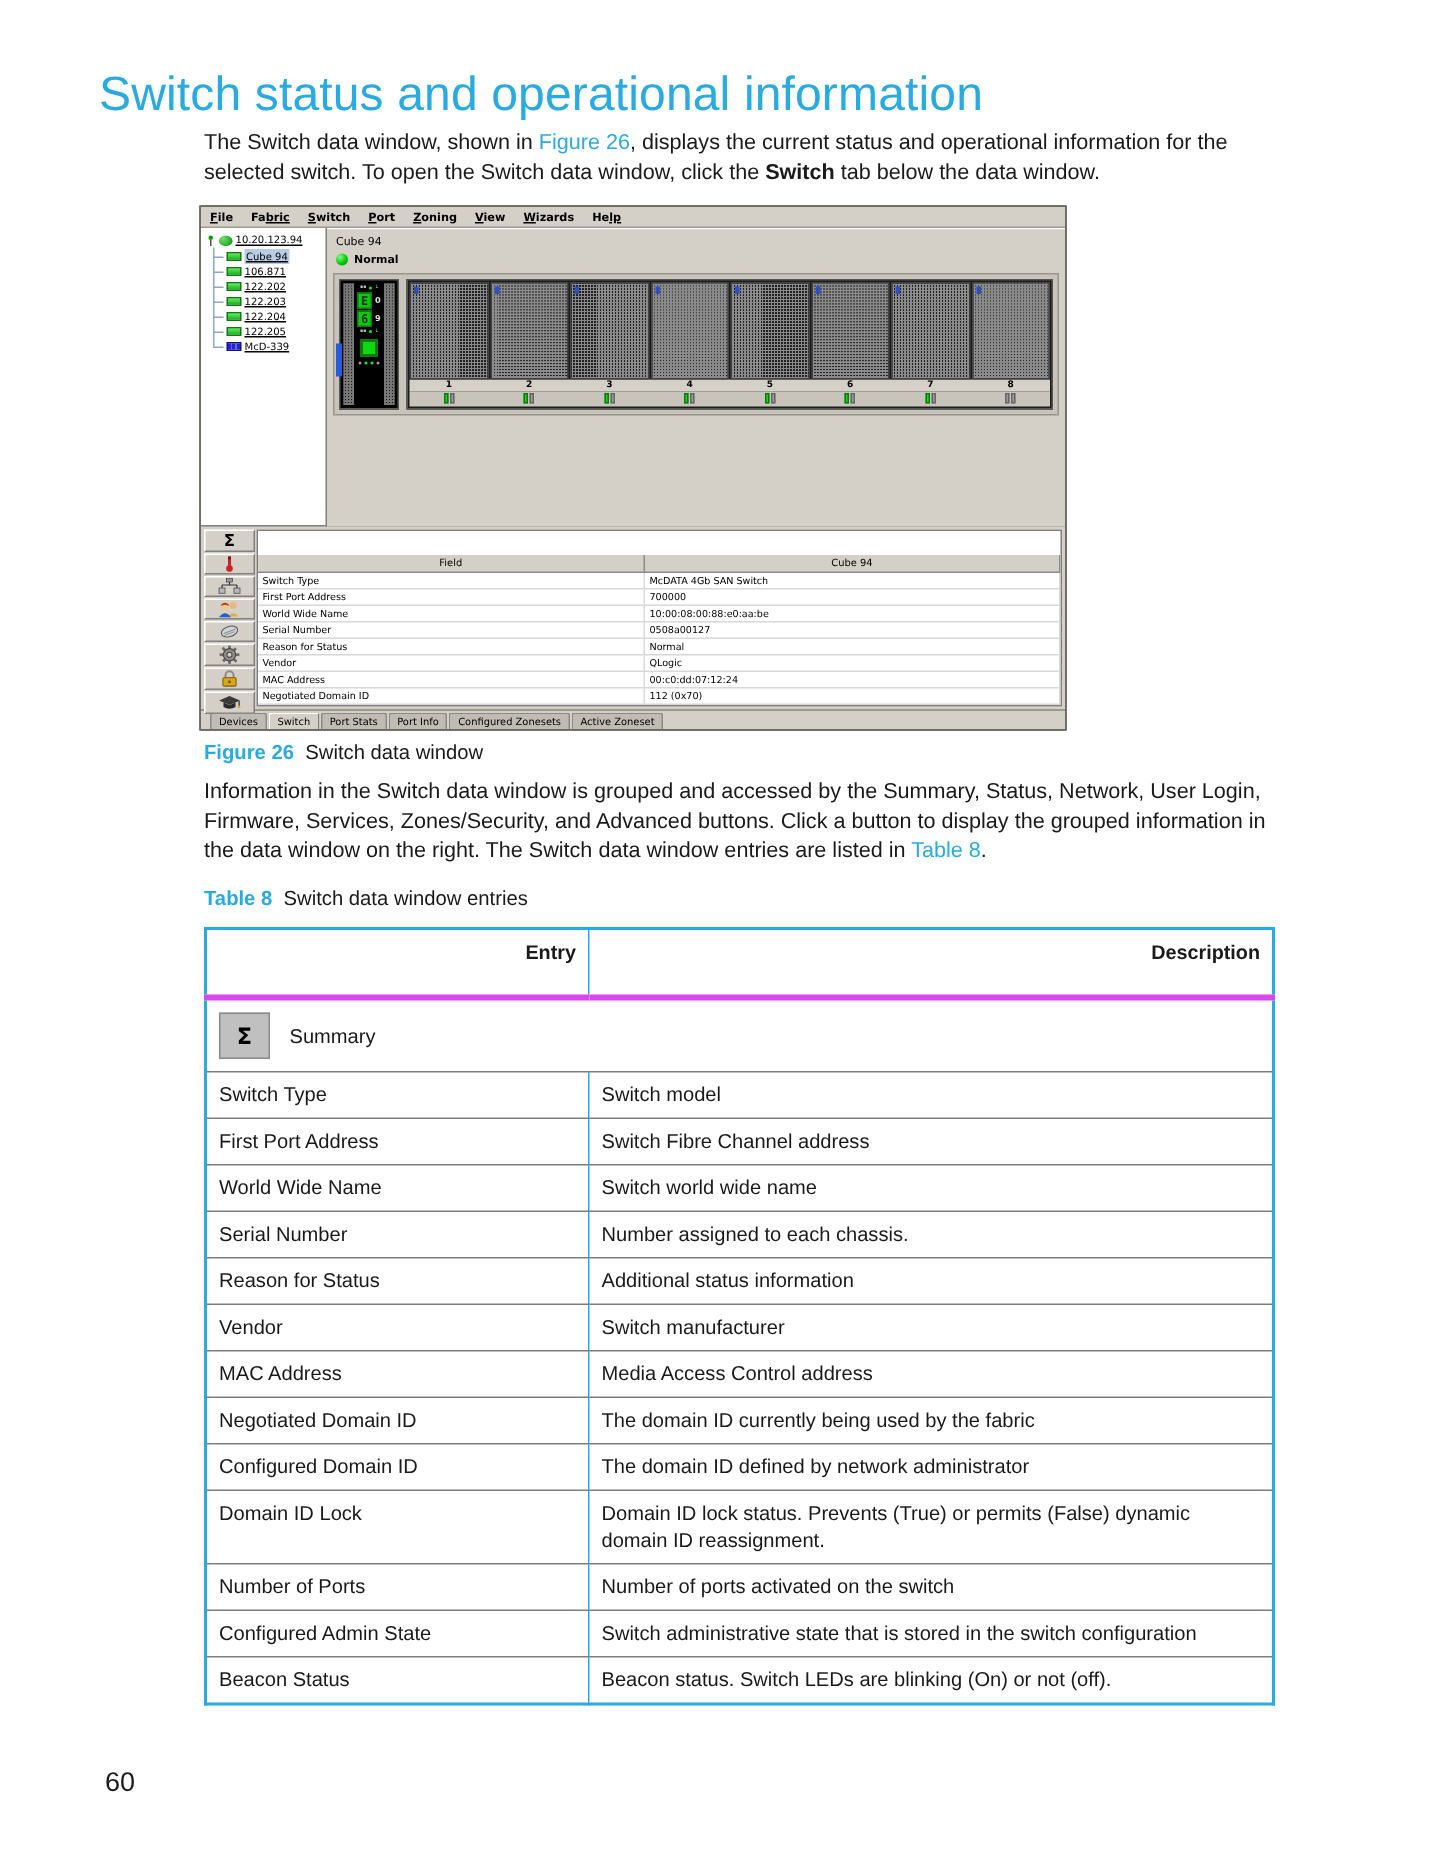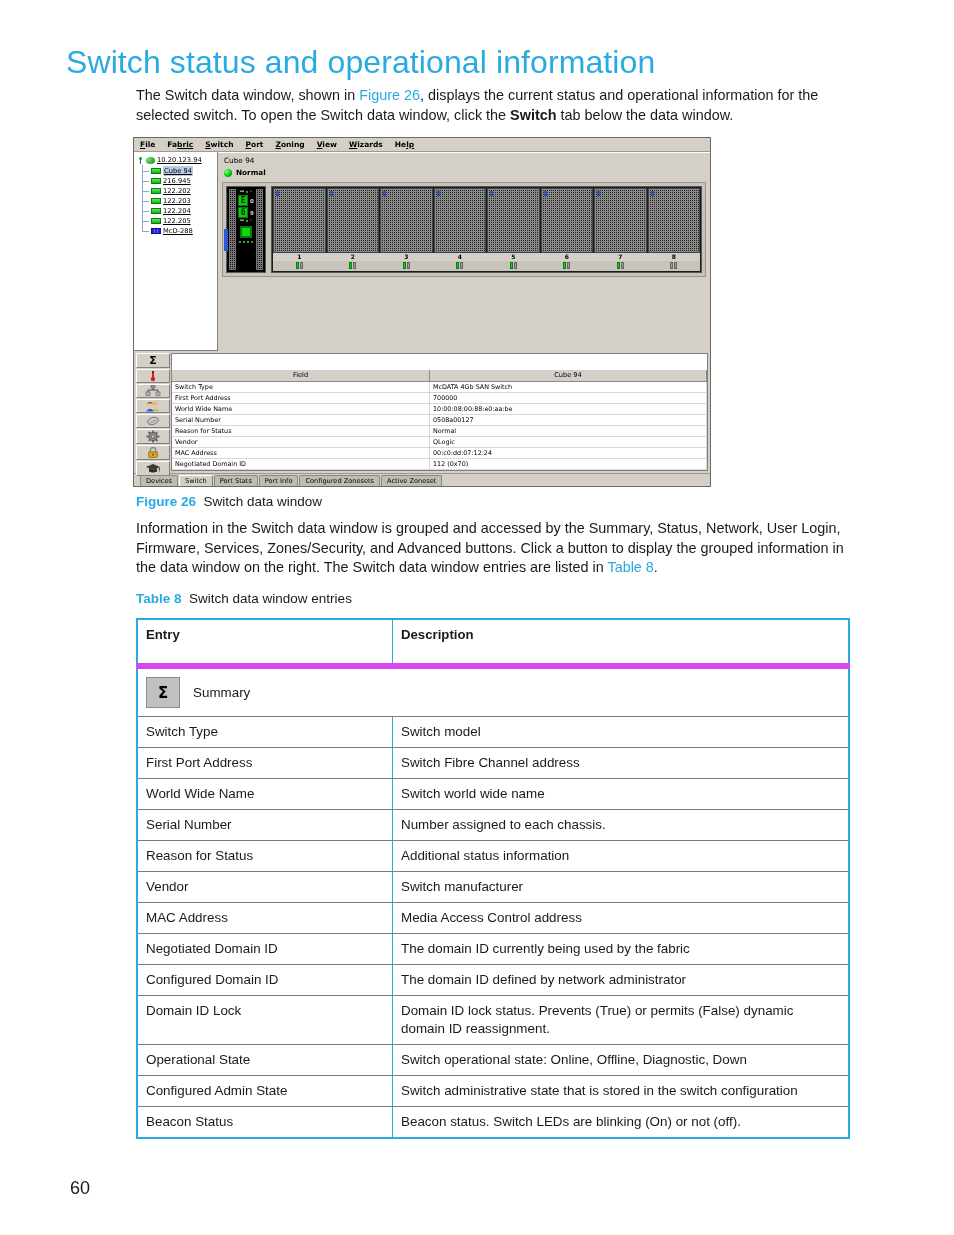--- a/index.html
+++ b/index.html
@@ -423,26 +423,26 @@
     position: absolute;
     left: 136px;
     top: 618px;
     width: 714px;
     border-collapse: collapse;
     border: 2px solid #29abe2;
     background: #fff;
     table-layout: fixed;
   }
   .data-table th {
-    text-align: left;
+    text-align: right;
     font-size: 13.2px;
     font-weight: bold;
     padding: 7px 8px 21px 8px;
     border-right: 1px solid #29abe2;
-    border-bottom: 6px solid #d946ef;
+    border-bottom: 4px solid #d946ef;
     color: #1a1a1a;
   }
   .data-table th:last-child { border-right: none; }
   .data-table td {
     font-size: 13.4px;
     line-height: 18px;
     padding: 6px 8px 6px 8px;
     border-right: 1px solid #29abe2;
     border-bottom: 1px solid #7d7d7d;
     vertical-align: top;
@@ -509,41 +509,41 @@
         <span class="fabric-icon"></span>
         <span class="tree-label">10.20.123.94</span>
       </div>
       <div class="tree-children">
         <div class="tree-item selected">
           <span class="sw-icon"></span>
           <span class="tree-label">Cube 94</span>
         </div>
         <div class="tree-item">
           <span class="sw-icon"></span>
-          <span class="tree-label">216.945</span>
+          <span class="tree-label">106.871</span>
         </div>
         <div class="tree-item">
           <span class="sw-icon"></span>
           <span class="tree-label">122.202</span>
         </div>
         <div class="tree-item">
           <span class="sw-icon"></span>
           <span class="tree-label">122.203</span>
         </div>
         <div class="tree-item">
           <span class="sw-icon"></span>
           <span class="tree-label">122.204</span>
         </div>
         <div class="tree-item">
           <span class="sw-icon"></span>
           <span class="tree-label">122.205</span>
         </div>
         <div class="tree-item">
           <span class="sw-icon blue"></span>
-          <span class="tree-label">McD-288</span>
+          <span class="tree-label">McD-339</span>
         </div>
       </div>
     </div>
 
     <div class="right-pane">
       <div class="status-head">
         <div class="status-title">Cube 94</div>
         <div class="status-line">
           <span class="status-dot"></span>
           <span class="status-text">Normal</span>
@@ -831,22 +831,22 @@
       </tr>
       <tr>
         <td class="col-entry">Configured Domain ID</td>
         <td>The domain ID defined by network administrator</td>
       </tr>
       <tr>
         <td class="col-entry">Domain ID Lock</td>
         <td>Domain ID lock status. Prevents (True) or permits (False) dynamic domain ID reassignment.</td>
       </tr>
       <tr>
-        <td class="col-entry">Operational State</td>
-        <td>Switch operational state: Online, Offline, Diagnostic, Down</td>
+        <td class="col-entry">Number of Ports</td>
+        <td>Number of ports activated on the switch</td>
       </tr>
       <tr>
         <td class="col-entry">Configured Admin State</td>
         <td>Switch administrative state that is stored in the switch configuration</td>
       </tr>
       <tr>
         <td class="col-entry">Beacon Status</td>
         <td>Beacon status. Switch LEDs are blinking (On) or not (off).</td>
       </tr>
     </tbody>

